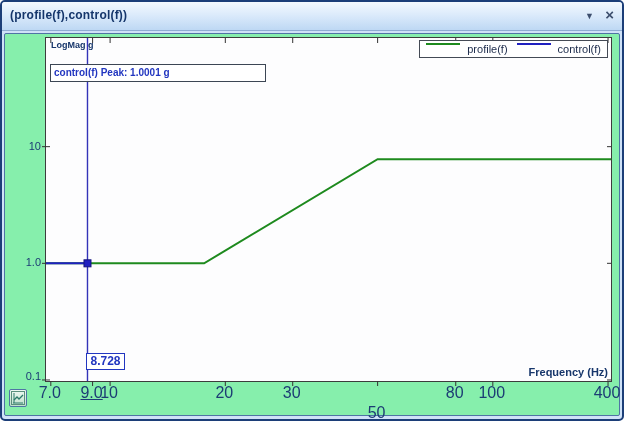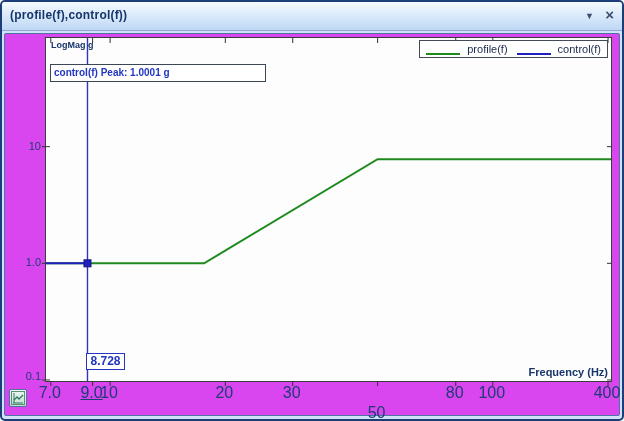--- a/index.html
+++ b/index.html
@@ -14,37 +14,37 @@
     border-bottom:1px solid #8fabd2;
   }
   .title-text {
     position:absolute; left:8px; top:6px;
     font-size:12px; font-weight:bold; color:#15366b; letter-spacing:0.2px;
   }
   .menu-arrow { position:absolute; right:28px; top:9px; font-size:9px; color:#3d4f6e; cursor:default; }
   .close-btn  { position:absolute; right:8px;  top:4px; font-size:15px; font-weight:bold; color:#3d4f6e; cursor:default; }
   .panel {
     position:absolute; left:2px; right:2px; top:31px; bottom:3px;
-    background:#d946ef; border:1px solid #4f74a4; border-radius:2px;padding-left:11px;
+    background:#86efac; border:1px solid #4f74a4; border-radius:2px;padding-left:11px;
   }
   .plot {
     position:absolute; left:40px; top:3px; width:567px; height:345px;
     background:#fdfdfe; border:1px solid #3c3c3c;
   }
   #plot-svg { position:absolute; left:0; top:0; overflow:visible; }
   .logmag-label {
     position:absolute; left:5px; top:2px;
     font-size:9px; font-weight:bold; color:#17366b;
   }
   .legend {
     position:absolute; right:3px; top:2px; height:18px;
     display:flex; align-items:center; gap:9px; padding:0 6px;
     background:#ffffff; border:1px solid #444a55;
   }
-  .legend-item { display:flex; align-items:flex-end; gap:7px; }
+  .legend-item { display:flex; align-items:flex-start; gap:7px; }
   .legend-swatch { width:34px; height:2px; background:#888; }
   .legend-label { font-size:11px; color:#1b2a4a; }
   .annotation-box {
     position:absolute; left:4px; top:26px; width:216px;
     background:rgba(255,255,255,0.95); border:1px solid #3c4654; padding:1px 3px;
   }
   .annotation-line { font-size:10px; font-weight:bold; color:#2236c0; line-height:14px; white-space:nowrap; }
   .cursor-readout {
     position:absolute; top:315px;
     background:#fff; border:1px solid #2236c0; padding:0 3px 1px 3px;

